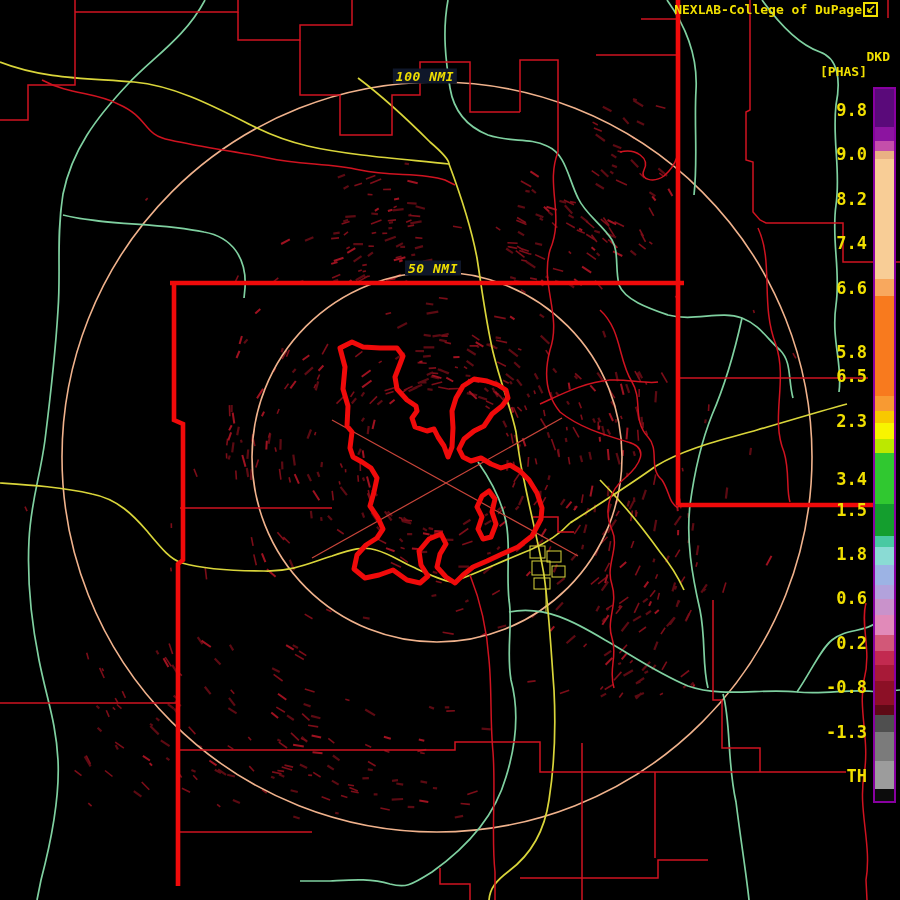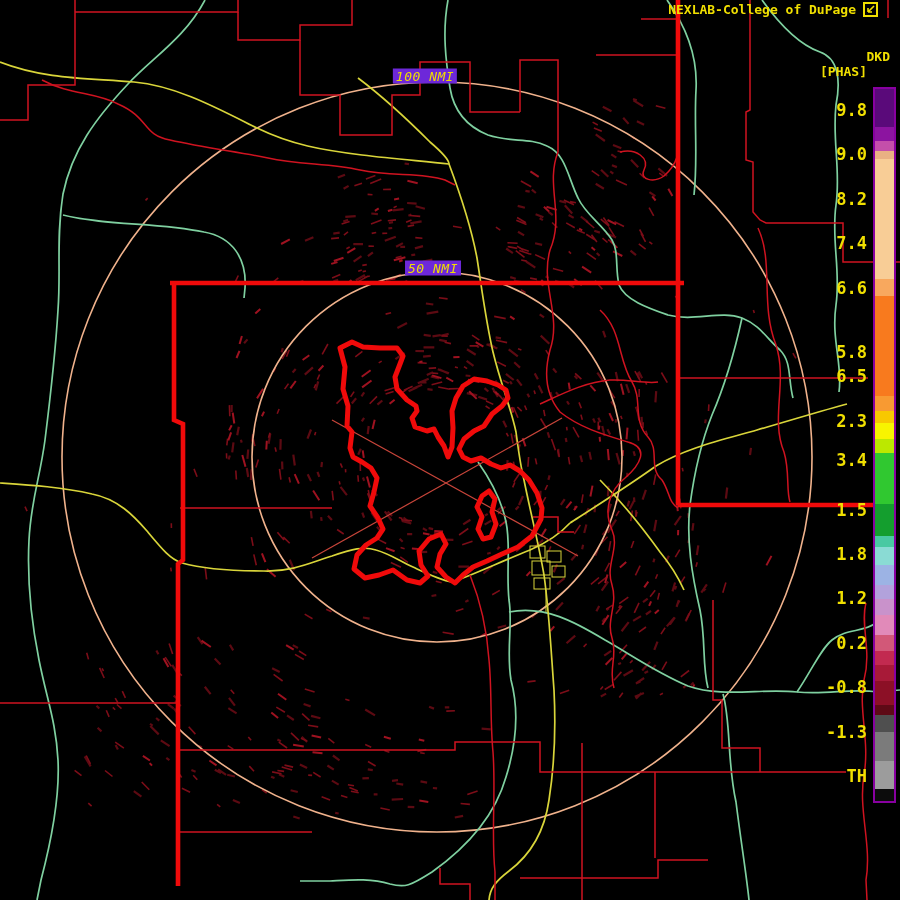--- a/index.html
+++ b/index.html
@@ -11,42 +11,42 @@
   svg.map{position:absolute;left:0;top:0;}
   .map path, .map circle, .map rect{fill:none;}
   .ring{stroke:var(--range-ring);stroke-width:1.6;}
   .river{stroke:var(--river);stroke-width:1.7;}
   .road{stroke:var(--road);stroke-width:1.7;}
   .county{stroke:var(--county-line);stroke-width:1.5;}
   .xline{stroke:#c8453a;stroke-width:1.2;}
   .thick{stroke:var(--state-border);stroke-width:4.6;}
   .lake{stroke:var(--lake-outline);stroke-width:5;stroke-linejoin:round;stroke-linecap:round;}
   .brand{
-    position:absolute;top:2px;right:22px;display:flex;align-items:center;gap:7px;
+    position:absolute;top:2px;right:22px;display:flex;align-items:center;gap:1px;
     color:var(--label-yellow);font-size:13px;font-weight:bold;white-space:nowrap;
   }
   .cod-logo{width:15px;height:15px;display:block;}
   .prod-block{
     position:absolute;top:49px;right:10px;text-align:right;
     color:var(--label-yellow);font-size:13px;font-weight:bold;line-height:15px;
   }
   .prod-units{margin-right:23px;}
   .colorbar{
     position:absolute;left:873px;top:87px;width:19px;height:712px;
     border:2px solid var(--colorbar-border,#8800a0);background:#000;
   }
   .colorbar .seg{width:100%;}
   .cb-tick{
     position:absolute;right:33px;width:70px;text-align:right;
     color:var(--label-yellow);font-size:17px;font-weight:bold;line-height:16px;
   }
   .ring-label{
     position:absolute;transform:translate(-50%,-50%);
-    background:#6d28d9;padding:0 3px;
-    color:var(--label-yellow);font-size:13px;font-weight:normal;font-style:italic;
+    background:#0f172a;padding:0 3px;
+    color:var(--label-yellow);font-size:13px;font-weight:bold;font-style:italic;
     letter-spacing:.5px;white-space:nowrap;text-align:right;
   }
   .caption{
     position:absolute;left:0;top:876px;width:900px;text-align:center;
     color:var(--caption-text);font-size:13px;font-weight:bold;letter-spacing:1.2px;
     white-space:nowrap;
   }
 </style>
 </head>
 <body>
@@ -190,23 +190,23 @@
     </div>
   <div id="cbticks">
       <div class="cb-tick" style="top: 102px;">9.8</div>
       <div class="cb-tick" style="top: 146.4px;">9.0</div>
       <div class="cb-tick" style="top: 190.8px;">8.2</div>
       <div class="cb-tick" style="top: 235.2px;">7.4</div>
       <div class="cb-tick" style="top: 279.6px;">6.6</div>
       <div class="cb-tick" style="top: 344px;">5.8</div>
       <div class="cb-tick" style="top: 368.4px;">6.5</div>
       <div class="cb-tick" style="top: 412.8px;">2.3</div>
-      <div class="cb-tick" style="top: 452px;">3.4</div>
+      <div class="cb-tick" style="top: 471px;">3.4</div>
       <div class="cb-tick" style="top: 501.6px;">1.5</div>
       <div class="cb-tick" style="top: 546px;">1.8</div>
-      <div class="cb-tick" style="top: 590.4px;">1.2</div>
+      <div class="cb-tick" style="top: 590.4px;">0.6</div>
       <div class="cb-tick" style="top: 634.8px;">0.2</div>
       <div class="cb-tick" style="top: 679.2px;">-0.8</div>
       <div class="cb-tick" style="top: 723.6px;">-1.3</div>
       <div class="cb-tick" style="top: 768px;">TH</div>
     </div>
 
 </div>
 
 </body></html>

